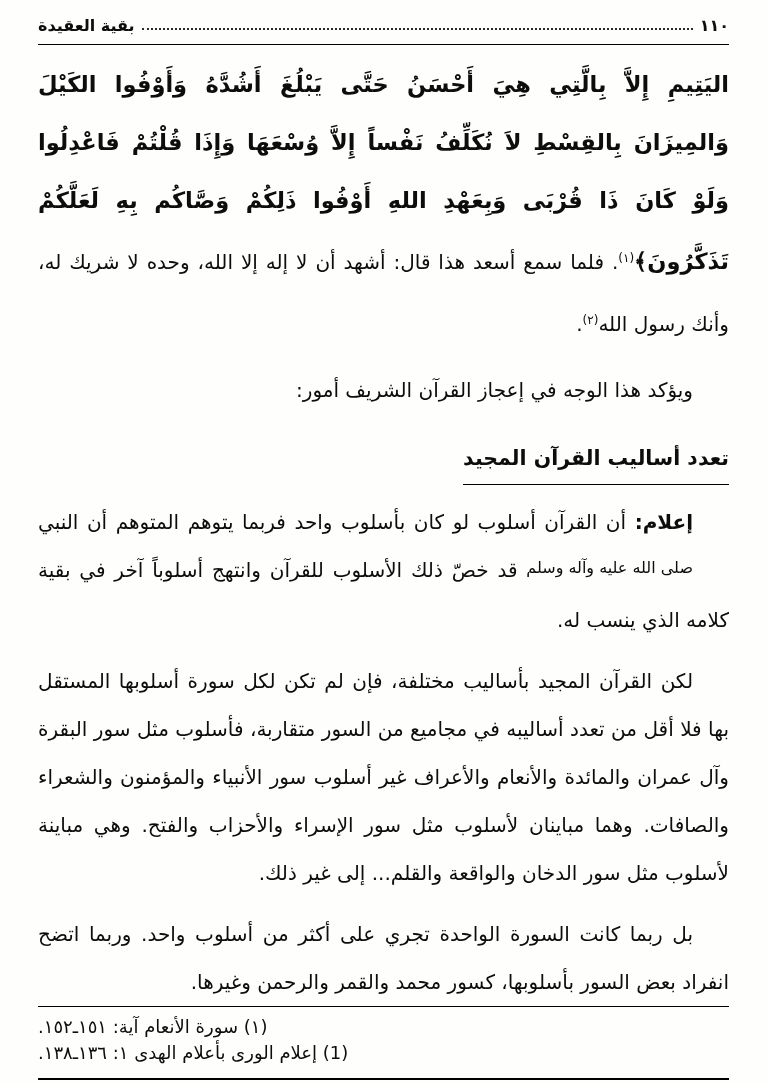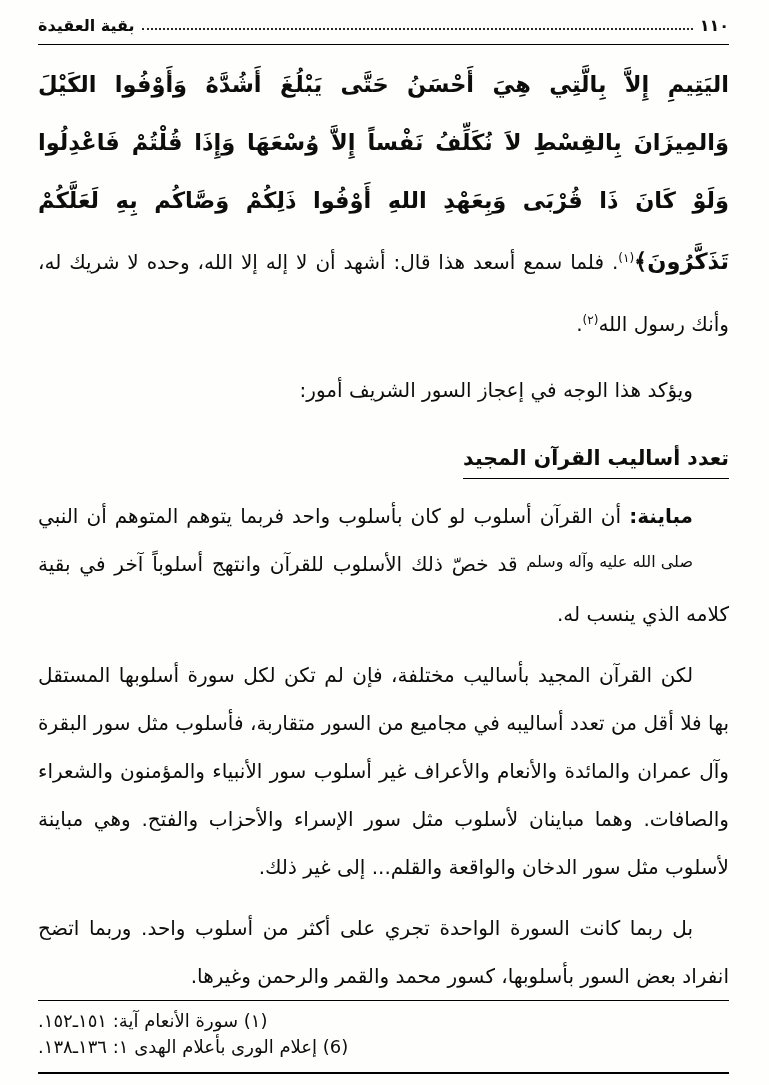--- a/index.html
+++ b/index.html
@@ -68,21 +68,21 @@
 
   .section-heading {
     margin-top: 32px;
     margin-bottom: 6px;
     font-size: 20.5px;
     font-weight: bold;
   }
   .underlined {
     display: inline-block;
     border-bottom: 1.6px solid #000;
-    padding-bottom: 8px;
+    padding-bottom: 14px;
   }
 
   .lead-word { font-weight: bold; }
   .salutation {
     font-size: 16px;
     display: inline-block;
     transform: translateY(-4px);
   }
 
   
@@ -110,33 +110,33 @@
     <span class="page-number">١١٠</span>
     <span class="leader"></span>
     <span class="book-title">بقية العقيدة</span>
   </header>
   <div class="header-rule"></div>
 
   <main>
 
     <p class="quran-para"><span>اليَتِيمِ إِلاَّ بِالَّتِي هِيَ أَحْسَنُ حَتَّى يَبْلُغَ أَشُدَّهُ وَأَوْفُوا الكَيْلَ وَالمِيزَانَ بِالقِسْطِ لاَ نُكَلِّفُ نَفْساً إِلاَّ وُسْعَهَا وَإِذَا قُلْتُمْ فَاعْدِلُوا وَلَوْ كَانَ ذَا قُرْبَى وَبِعَهْدِ اللهِ أَوْفُوا ذَلِكُمْ وَصَّاكُم بِهِ لَعَلَّكُمْ تَذَكَّرُونَ﴾</span><sup class="fn-ref">(١)</sup><span class="narration">. فلما سمع أسعد هذا قال: أشهد أن لا إله إلا الله، وحده لا شريك له، وأنك رسول الله</span><sup class="fn-ref">(٢)</sup><span class="narration">.</span></p>
 
-    <p class="para indent">ويؤكد هذا الوجه في إعجاز السور الشريف أمور:</p>
+    <p class="para indent">ويؤكد هذا الوجه في إعجاز القرآن الشريف أمور:</p>
 
     <h2 class="section-heading"><span class="underlined">تعدد أساليب القرآن المجيد</span></h2>
 
-    <p class="para indent"><span class="lead-word">مباينة:</span><span> أن القرآن أسلوب لو كان بأسلوب واحد فربما يتوهم المتوهم أن النبي </span><span class="salutation">صلى الله عليه وآله وسلم</span><span> قد خصّ ذلك الأسلوب للقرآن وانتهج أسلوباً آخر في بقية كلامه الذي ينسب له.</span></p>
+    <p class="para indent"><span class="lead-word">إعلام:</span><span> أن القرآن أسلوب لو كان بأسلوب واحد فربما يتوهم المتوهم أن النبي </span><span class="salutation">صلى الله عليه وآله وسلم</span><span> قد خصّ ذلك الأسلوب للقرآن وانتهج أسلوباً آخر في بقية كلامه الذي ينسب له.</span></p>
 
     <p class="para indent">لكن القرآن المجيد بأساليب مختلفة، فإن لم تكن لكل سورة أسلوبها المستقل بها فلا أقل من تعدد أساليبه في مجاميع من السور متقاربة، فأسلوب مثل سور البقرة وآل عمران والمائدة والأنعام والأعراف غير أسلوب سور الأنبياء والمؤمنون والشعراء والصافات. وهما مباينان لأسلوب مثل سور الإسراء والأحزاب والفتح. وهي مباينة لأسلوب مثل سور الدخان والواقعة والقلم... إلى غير ذلك.</p>
 
     <p class="para indent">بل ربما كانت السورة الواحدة تجري على أكثر من أسلوب واحد. وربما اتضح انفراد بعض السور بأسلوبها، كسور محمد والقمر والرحمن وغيرها.</p>
 
   </main>
 
   <footer>
     <div class="footnote-rule"></div>
     <div class="footnote">(١) سورة الأنعام آية: ١٥١ـ١٥٢.</div>
-    <div class="footnote">(6) إعلام الورى بأعلام الهدى ١: ١٣٦ـ١٣٨.</div>
+    <div class="footnote">(1) إعلام الورى بأعلام الهدى ١: ١٣٦ـ١٣٨.</div>
   </footer>
 
   <div class="bottom-rule"></div>
 
 </div>
 
 </body></html>

